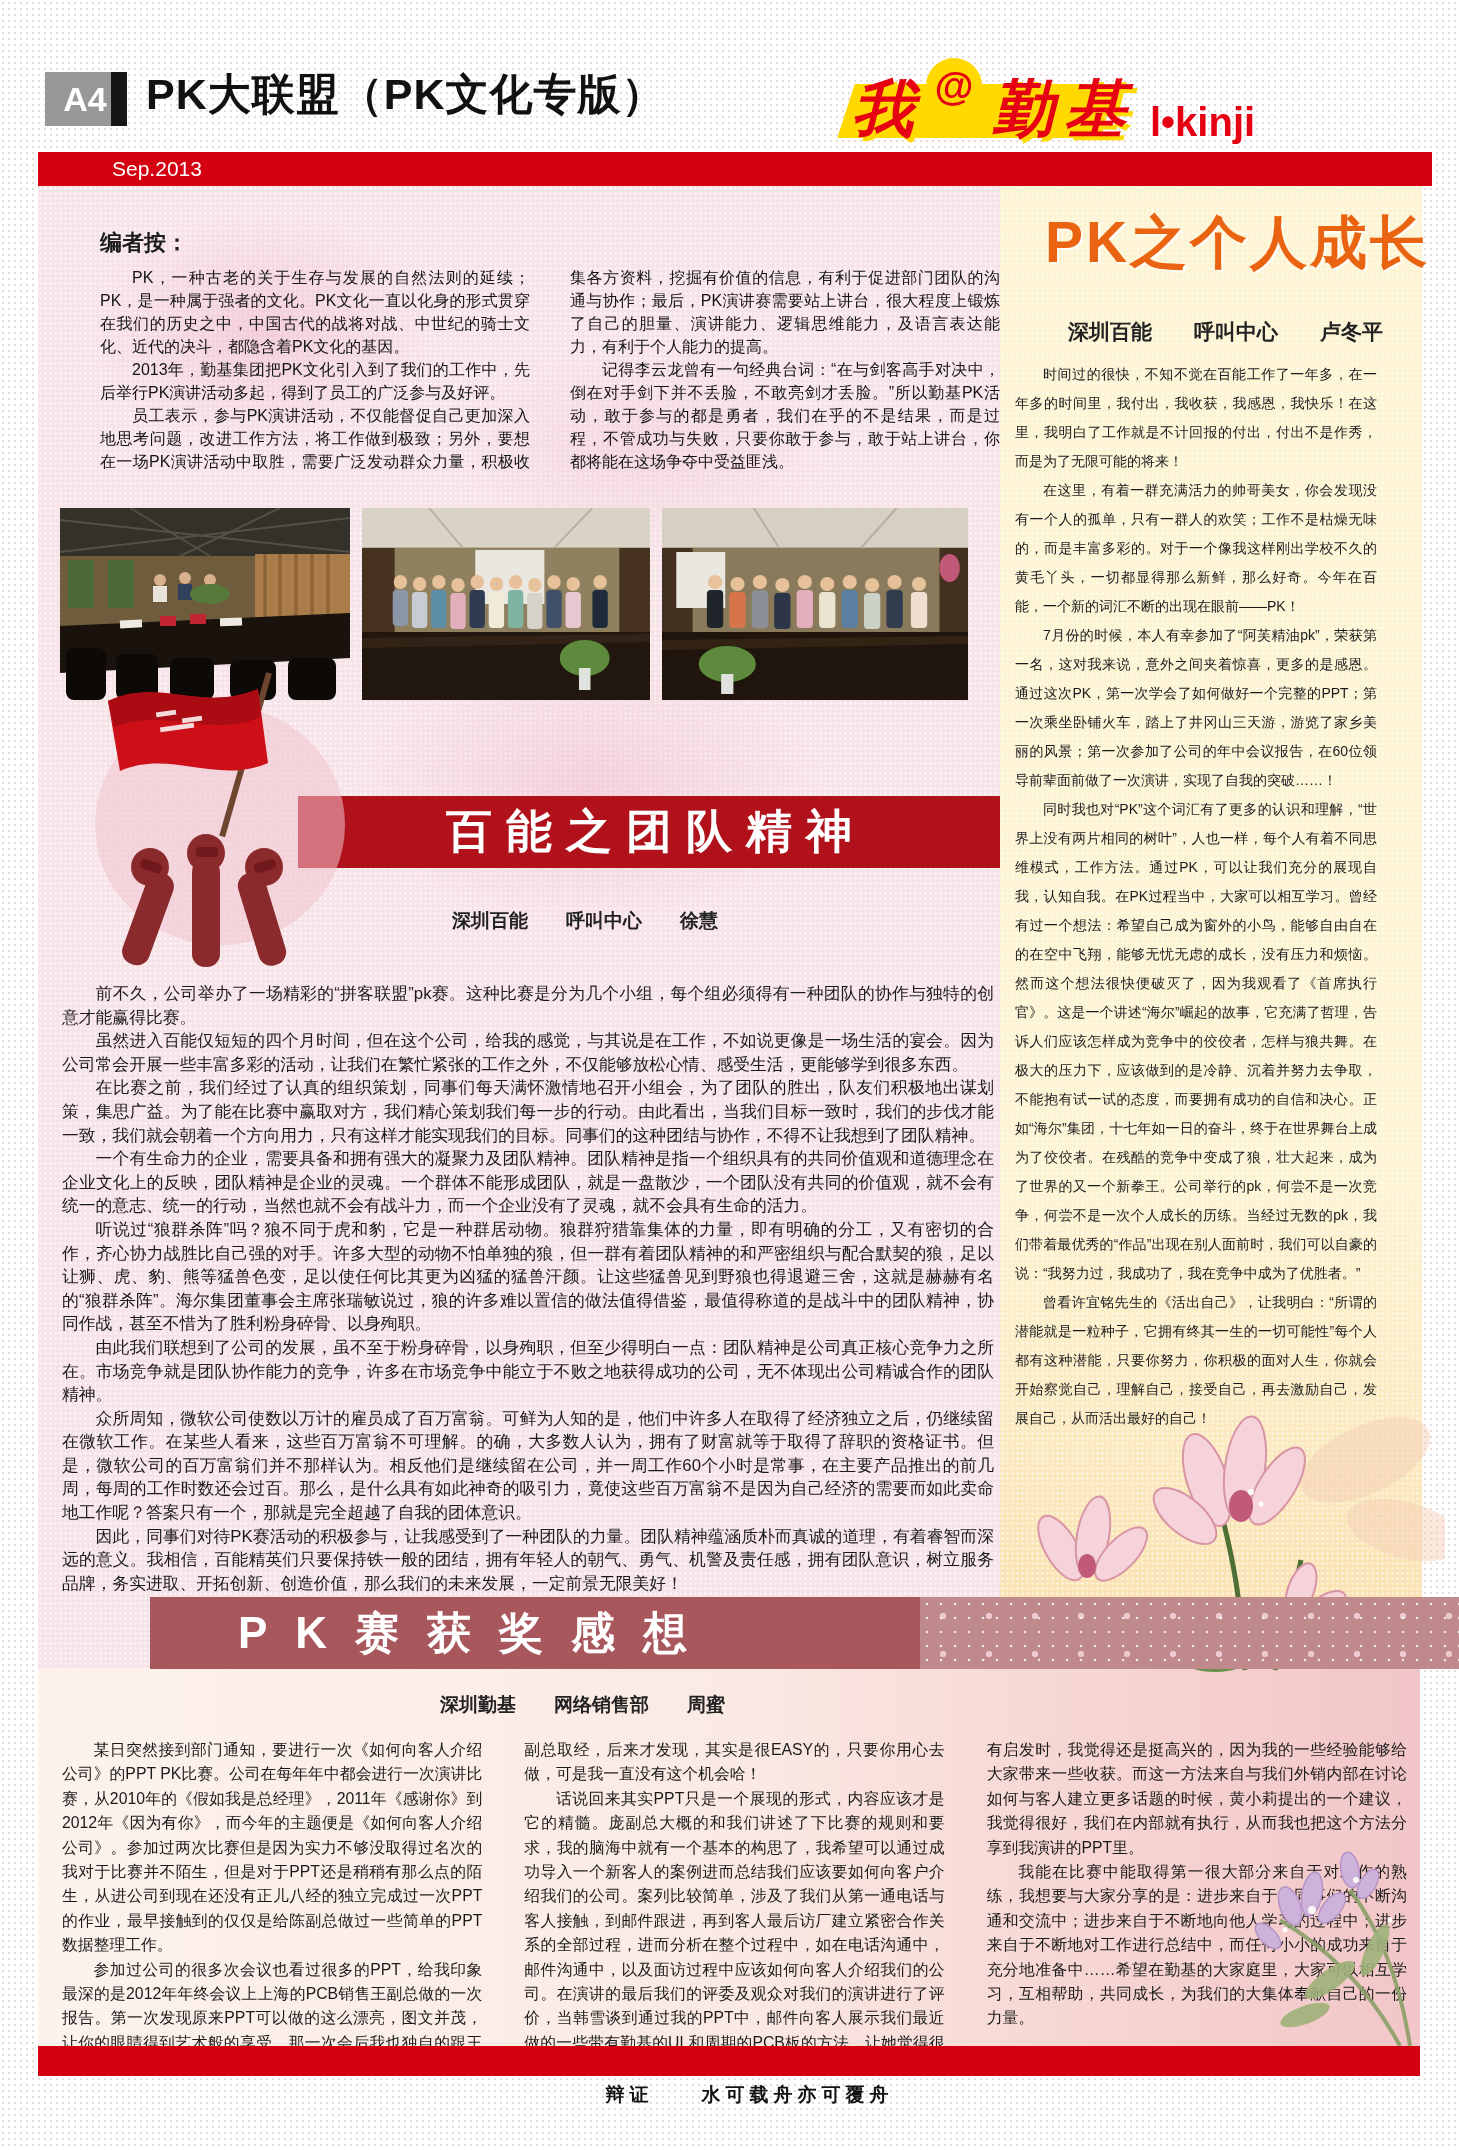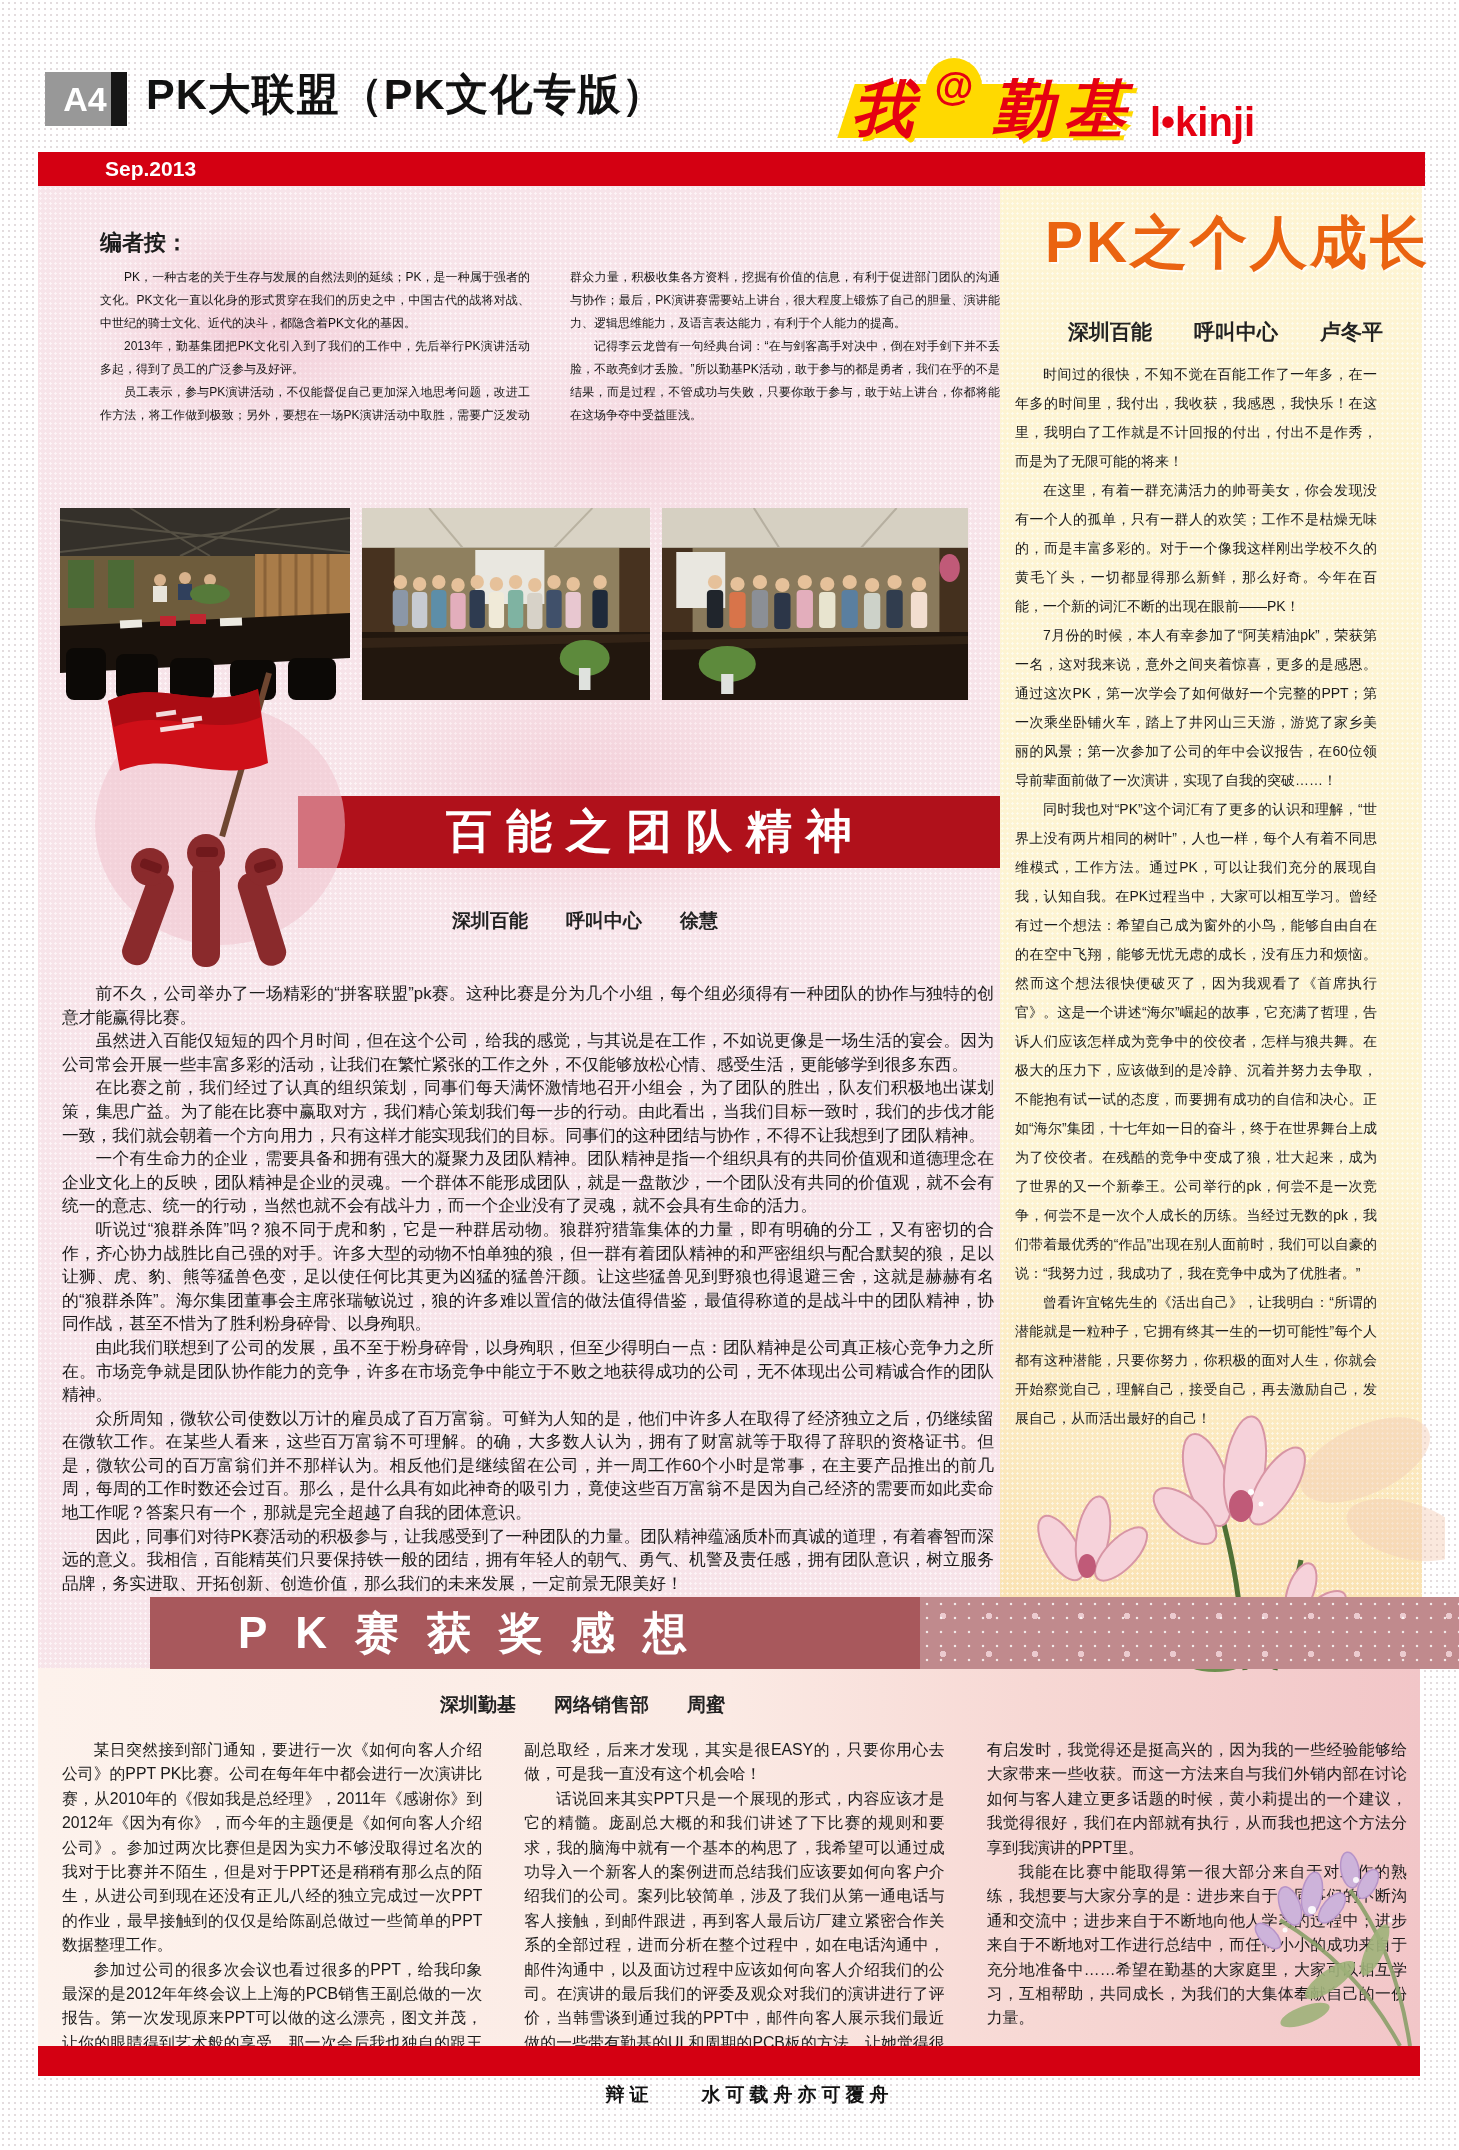--- a/index.html
+++ b/index.html
@@ -38,27 +38,27 @@
   .brand::before{content:""; position:absolute; left:-6px; right:150px; top:34px; bottom:2px;
             background:#ffd900; transform:skewX(-18deg); z-index:0;}
   .brand .cjk{position:relative; z-index:1; font-size:62px; font-weight:900; font-style:italic;
             color:#e50012; text-shadow:4px 4px 0 #ffd900; margin-right:10px; line-height:1;}
   .brand .at{position:relative; z-index:1; font-size:40px; font-weight:900; color:#e50012;
             background:#ffd900; border-radius:50%; width:56px; height:56px; display:flex;
             align-items:center; justify-content:center; margin:0 10px 26px 2px; font-style:normal;}
   .brand .latin{position:relative; z-index:1; font-size:40px; font-weight:bold; color:#e50012;
             margin-left:14px; line-height:1; margin-bottom:-2px;}
   .date-bar{position:absolute; left:38px; top:152px; width:1382px; height:34px; background:#d40012;
-            color:#fff; font-weight:bold; font-size:21px; display:flex; align-items:center; padding-left:5px;}
+            color:#fff; font-weight:normal; font-size:21px; display:flex; align-items:center; padding-left:12px;}
   .date-bar span{margin-left:62px;}
 
   
   .editor-note{position:absolute; left:100px; top:228px; width:900px; z-index:2;}
   .editor-heading{font-size:22px; font-weight:bold; margin-bottom:8px;}
-  .editor-body{column-count:2; column-gap:40px; font-size:12px; line-height:23px;
+  .editor-body{column-count:2; column-gap:40px; font-size:16px; line-height:23px;
                text-align:justify; color:#141414;}
   .para{margin:0; text-indent:2em;}
 
   
   .photo-strip{position:absolute; left:60px; top:508px; width:930px; height:192px; display:flex; gap:12px; z-index:2;}
   .photo{height:192px; overflow:hidden;}
   .photo svg{width:100%; height:100%; display:block;}
 
   
   .flag-wrap{position:absolute; left:70px; top:655px; width:285px; height:330px; z-index:4;}

